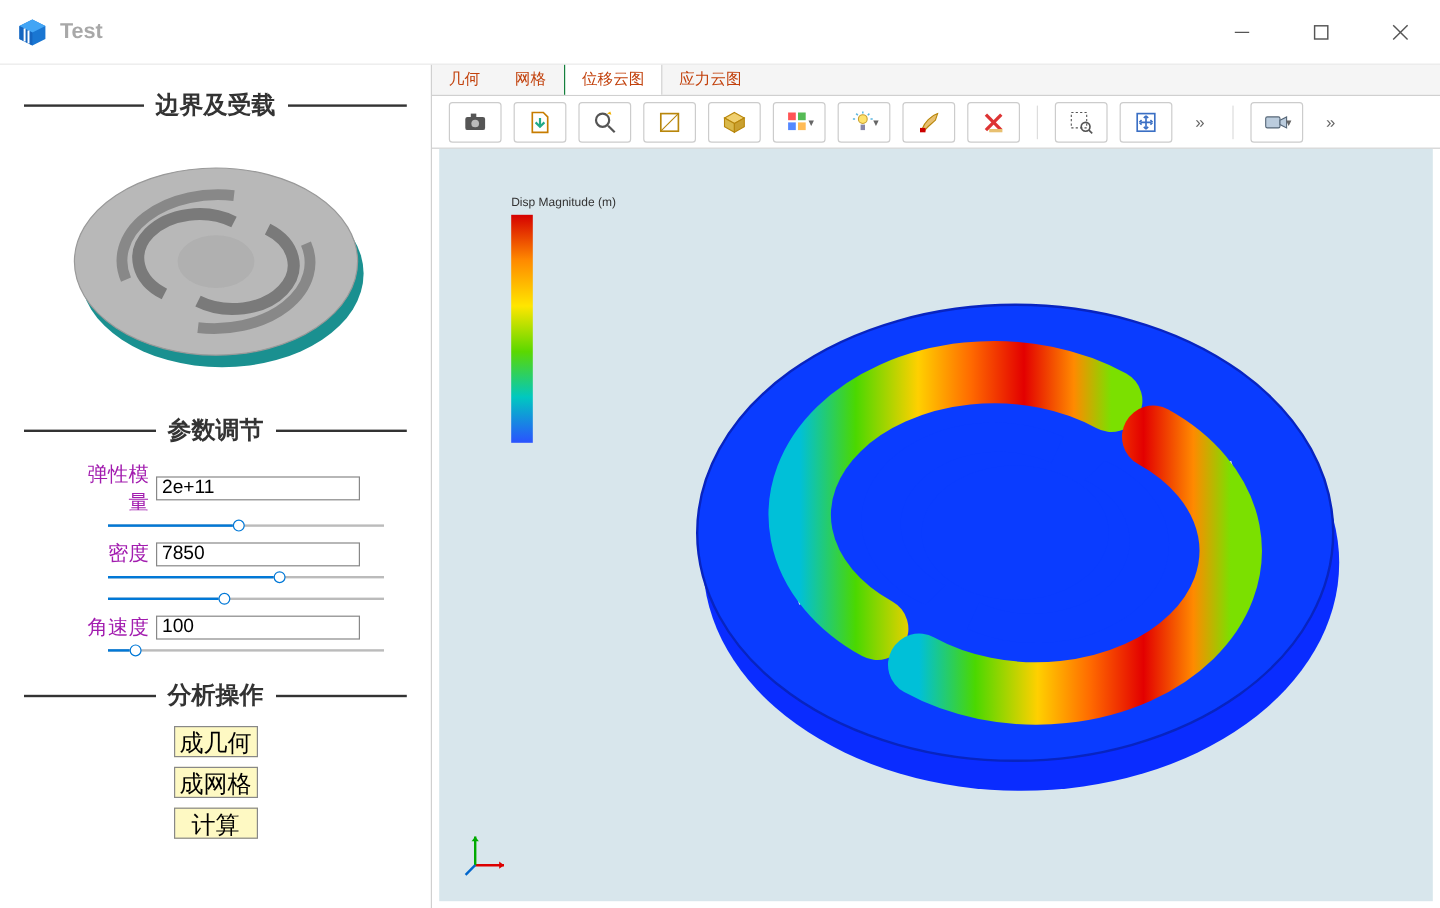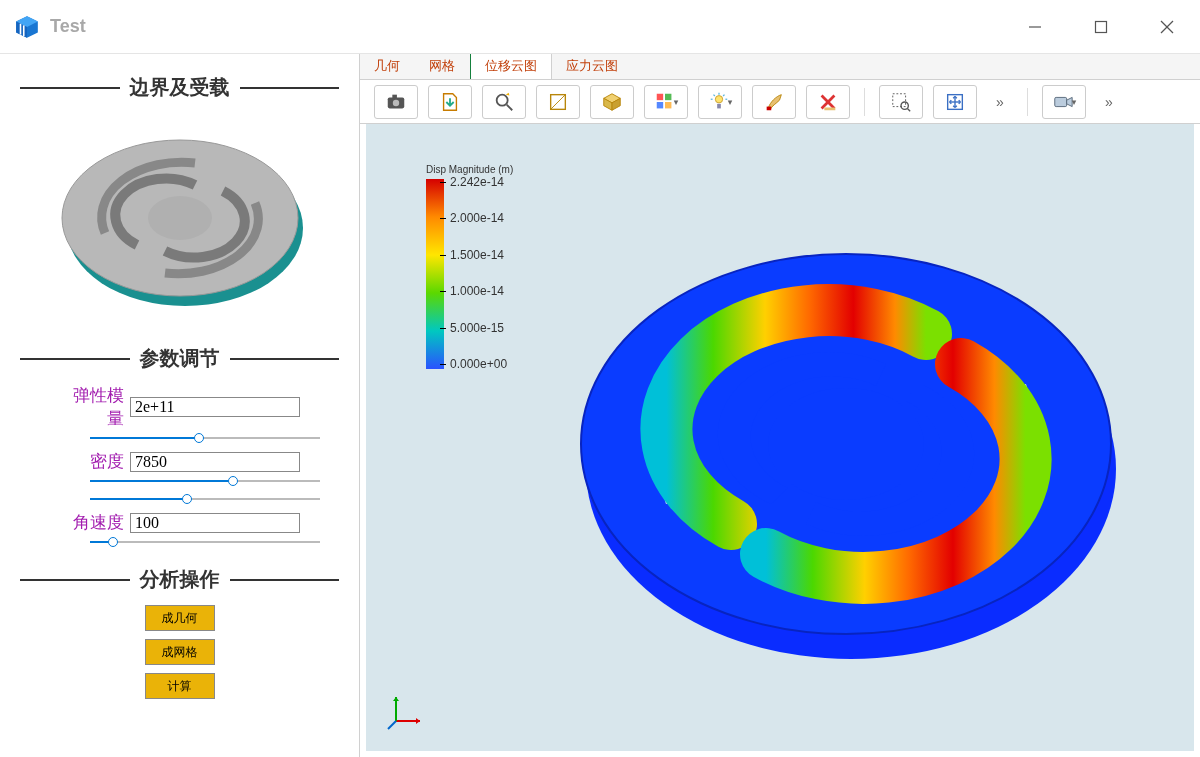--- a/index.html
+++ b/index.html
@@ -22,29 +22,29 @@
 .sec-head { display:flex; align-items:center; margin:6px 0 12px; }
 .sec-head .line { flex:1; height:2px; background:#333; }
 .sec-head .txt { padding:0 10px; font-size:20px; color:#333;font-weight:bold; }
 
 
 .preview { width:270px; height:210px; margin:6px auto 22px; position:relative; }
 
 
 .param-row { display:flex; align-items:center; margin:6px 0 0 50px; }
 .param-row label { width:54px; text-align:right; font-size:17px; color:#a21caf; margin-right:6px;}
-.param-row input[type=text]{ width:170px; height:20px; border:1px solid #888; padding:0 4px; font-size:16px; font-family:Liberation Serif, serif; }
+.param-row input[type=text]{ width:170px; height:20px; border:1px solid #888; padding:0 4px; font-size:16px; font-family:Liberation Sans, sans-serif; }
 .slider-wrap { margin:2px 0 6px 70px; width:230px; position:relative; height:12px; }
 .slider-track { position:absolute; top:5px; left:0; right:0; height:2px; background:#bbb; }
 .slider-fill { position:absolute; top:5px; left:0; height:2px; background:#0078d7; }
 .slider-thumb { position:absolute; top:1px; width:10px; height:10px; border-radius:50%; background:#fff; border:1px solid #0078d7; }
 
 
 .ops { display:flex; flex-direction:column; align-items:center; gap:8px; margin-top:10px;}
-.ops button { width:70px; height:26px; border:1px solid #888; background:#eab308; font-size:12px; overflow:hidden; cursor:pointer; }
+.ops button { width:70px; height:26px; border:1px solid #888; background:#fef9c3; font-size:20px; overflow:hidden; cursor:pointer; }
 
 
 .tabs { height:26px; background:#f5f5f5; border-bottom:1px solid #d0d0d0; display:flex; }
 .tab { padding:3px 14px 0; font-size:13px; color:#c2410c; border-right:1px solid transparent; cursor:pointer; }
 .tab.active { background:#fff; border-right:1px solid #d0d0d0; border-left:1px solid #15803d; }
 .tabs .tab:first-child.active{border-left:none;}
 
 
 .toolbar { height:44px; background:#fff; border-bottom:1px solid #d0d0d0; display:flex; align-items:center; padding:0 10px; gap:2px;}
 .tbtn { width:44px; height:34px; border:1px solid #ccc; border-radius:3px; background:#fff; display:flex; align-items:center; justify-content:center; cursor:pointer; margin:0 4px;}
@@ -287,28 +287,20 @@
           <span style="font-size:9px;color:#666;margin-left:-2px">▾</span>
         </div>
       <div class="tbtn chev">»</div>
     </div>
 
     <div class="viewport">
       <div class="legend">
         <div class="lg-title">Disp Magnitude (m)</div>
         <div class="legend-body">
           <div class="legend-bar"></div>
-          <div class="legend-ticks">
-            <span>2.242e-14</span>
-            <span>2.000e-14</span>
-            <span>1.500e-14</span>
-            <span>1.000e-14</span>
-            <span>5.000e-15</span>
-            <span>0.000e+00</span>
-          </div>
         </div>
       </div>
 
       <svg width="640" height="500" style="position:absolute;left:160px;top:70px" viewBox="0 0 640 500">
         <defs>
           <radialGradient id="jet1" cx="50%" cy="50%" r="55%">
             <stop offset="0%" stop-color="#0a3cff"></stop>
             <stop offset="35%" stop-color="#0a3cff"></stop>
             <stop offset="50%" stop-color="#00d0b0"></stop>
             <stop offset="62%" stop-color="#6be000"></stop>

